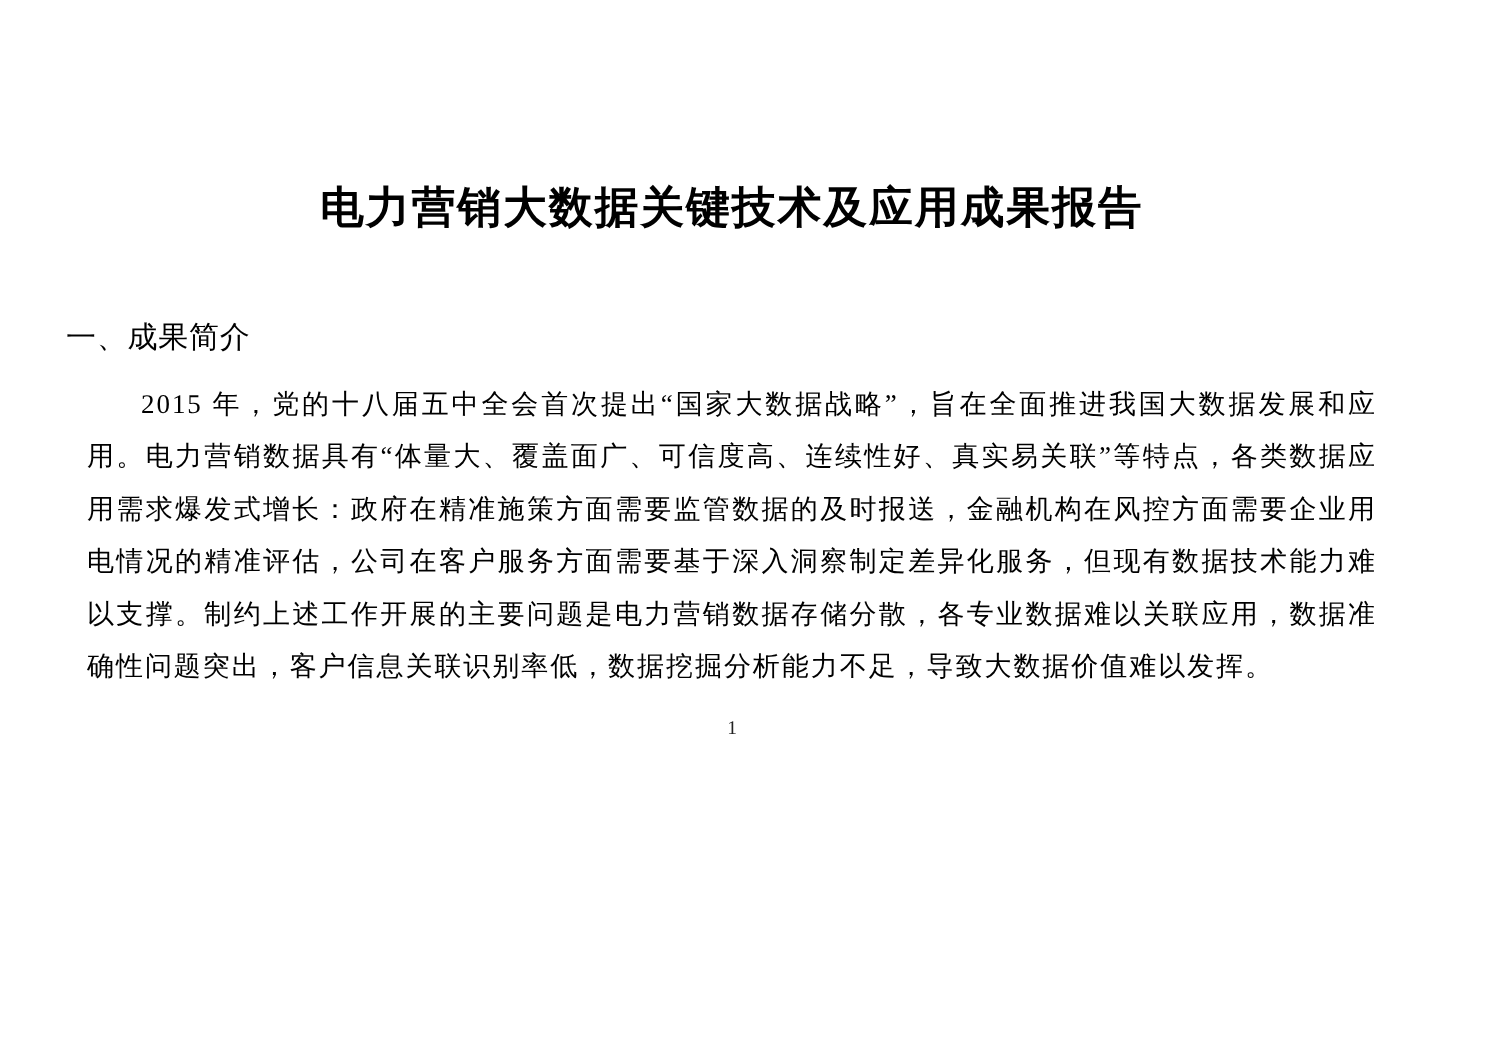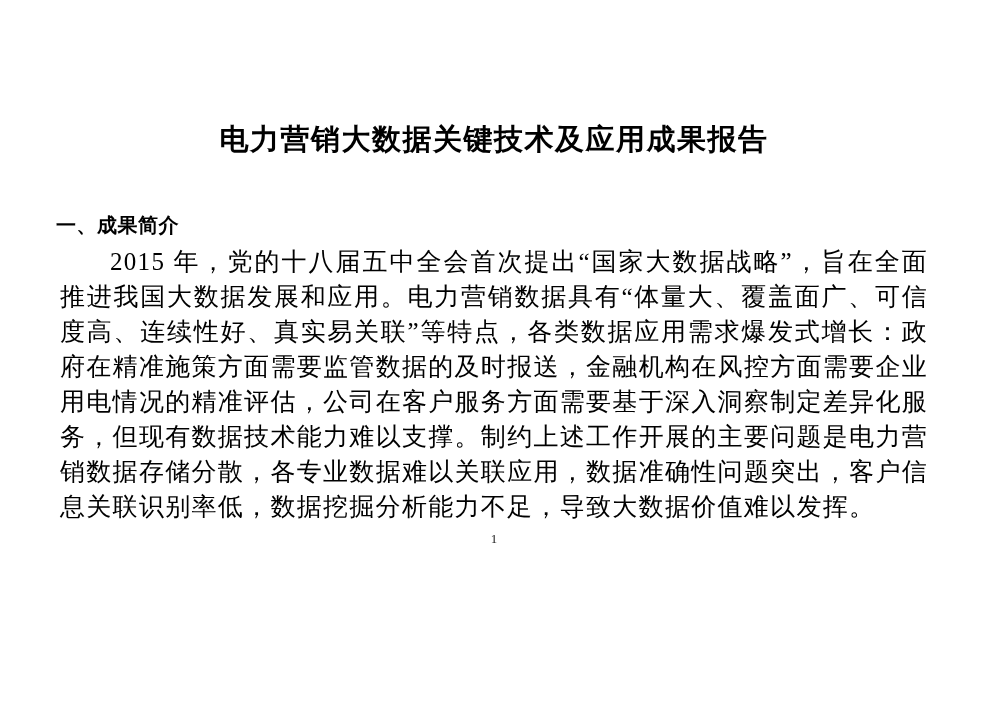--- a/index.html
+++ b/index.html
@@ -8,46 +8,46 @@
     background: #ffffff;
   }
   .doc-page {
     position: relative;
     width: 1000px;
     height: 707px;
     margin: 0 auto;
     background: #ffffff;
     color: #000000;
     box-sizing: border-box;
-    padding: 120px 68px 0 56px;
+    padding: 120px 68px 0 44px;
     overflow: hidden;
   }
   .doc-title {
     margin: 0;
     text-align: center;
     font-family: "Liberation Sans", "DejaVu Sans", sans-serif;
     font-weight: 700;
     font-size: 29px;
     letter-spacing: 1.5px;
     line-height: 38px;
     color: #000000;
   }
   .section-heading {
     margin: 54px 0 6px 0;
     font-family: "Liberation Sans", "DejaVu Sans", sans-serif;
-    font-weight: 700;
+    font-weight: 400;
     font-size: 20px;
     letter-spacing: 0.5px;
     line-height: 26px;
     color: #000000;
   }
   .body-para {
-    margin: 4px;
+    margin: 14px;
     font-family: "Liberation Serif", "DejaVu Serif", serif;
-    font-size: 25px;
+    font-size: 18px;
     letter-spacing: 1.3px;
     line-height: 35px;
     text-align: justify;
     text-justify: inter-character;
     text-indent: 2em;
     color: #000000;
   }
   .page-number {
     margin-top: 6px;
     text-align: center;

